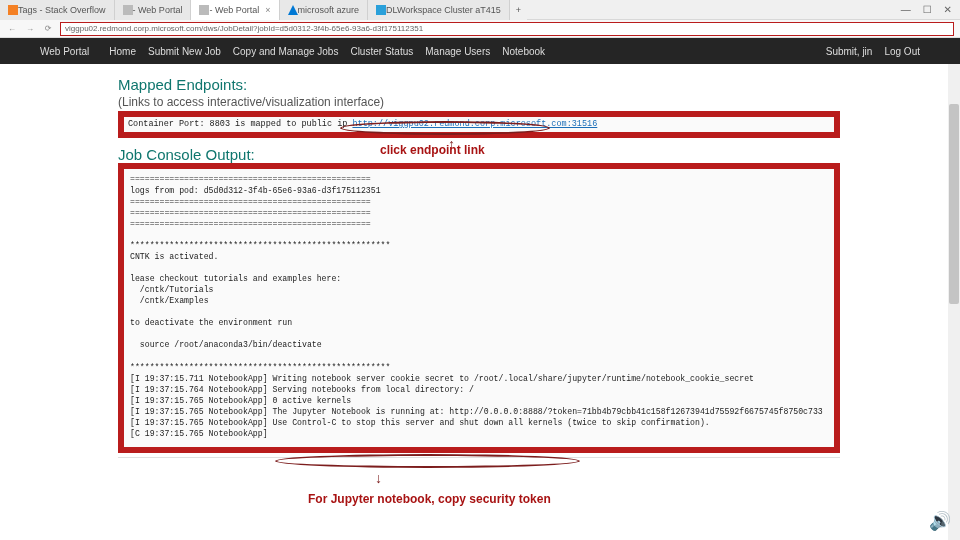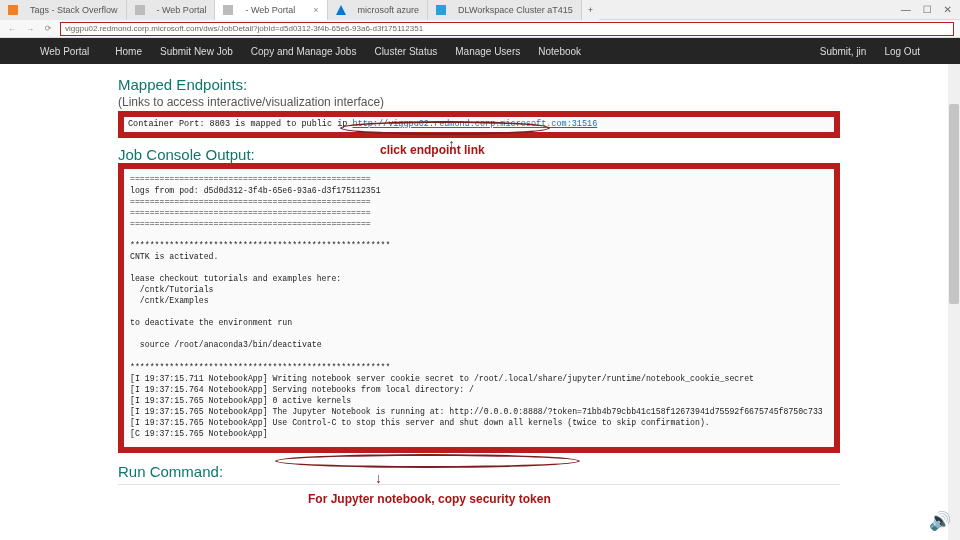--- a/index.html
+++ b/index.html
@@ -1,26 +1,26 @@
 <!DOCTYPE html>
 <html><head>
 <meta charset="utf-8">
 <style>
   * { box-sizing: border-box; margin: 0; padding: 0; }
   html, body { width: 960px; height: 540px; font-family: "Segoe UI", Arial, sans-serif; background: #fff; overflow: hidden; }
   
   .chrome { height: 20px; background: #f0f0f0; display: flex; align-items: center; font-size: 9px; color: #555; border-bottom: 1px solid #d8d8d8; }
-  .tab { display: flex; align-items: center; height: 20px; padding: 0 8px; border-right: 1px solid #d0d0d0; gap: 12px; background: #e8e8e8; white-space: nowrap; }
+  .tab { display: flex; align-items: center; height: 20px; padding: 0 8px; border-right: 1px solid #d0d0d0; gap: 0; background: #e8e8e8; white-space: nowrap; }
   .tab.active { background: #fff; }
   .chrome .win { margin-left: auto; display: flex; gap: 12px; padding-right: 8px; font-size: 10px; color: #666; }
   .addr { height: 18px; background: #f7f7f7; border-bottom: 1px solid #ddd; display: flex; align-items: center; font-size: 8px; color: #777; padding: 0 6px; gap: 6px; }
   .addr .navbtn { width: 12px; text-align: center; color: #888; }
   .addr input { flex: 1; border: 1px solid #b91c1c; height: 14px; font-size: 8px; padding: 0 4px; color: #666; }
   
-  .portalnav { height: 26px; background: #252525; display: flex; align-items: center; gap: 18px; padding: 0 40px; font-size: 10px; color: #ddd; }
+  .portalnav { height: 26px; background: #252525; display: flex; align-items: center; gap: 12px; padding: 0 40px; font-size: 10px; color: #ddd; }
   .portalnav .brand { font-weight: 400; margin-right: 8px; }
   .portalnav .spacer { flex: 1; }
   .portalnav span { cursor: pointer; }
   
   .content { padding: 8px 120px 0 118px; position: relative; }
   h2 { font-size: 15px; font-weight: 400; color: #0f766e; margin-top: 4px; }
   .subt { font-size: 12px; color: #555; margin: 2px 0 2px 0; }
   .codebox { border: 6px solid #b91c1c; background: #fafafa; font-family: "Courier New", monospace; font-size: 8.5px; line-height: 1.35; color: #222; padding: 2px 4px; white-space: pre; overflow: hidden; }
   .codebox.small { min-height: 14px; }
   .codebox a { color: #1a6eb8; text-decoration: underline; }
@@ -133,21 +133,20 @@
 [I 19:37:15.764 NotebookApp] Serving notebooks from local directory: /
 [I 19:37:15.765 NotebookApp] 0 active kernels
 [I 19:37:15.765 NotebookApp] The Jupyter Notebook is running at: http://0.0.0.0:8888/?token=71bb4b79cbb41c158f12673941d75592f6675745f8750c733
 [I 19:37:15.765 NotebookApp] Use Control-C to stop this server and shut down all kernels (twice to skip confirmation).
 [C 19:37:15.765 NotebookApp]
 
     Copy/paste this URL into your browser when you connect for the first time,
     to login with a token:
         http://0.0.0.0:8888/?token=71bb4b79cbb41c158f12673941d75592f6675745f8750c733</div>
 
-  <h2 style="margin-top:10px">Run Command:</h2>
   <div class="rundiv"></div>
 </div>
 
 <div class="oval" style="left:340px; top:121px; width:210px; height:14px;"></div>
 <div class="arrow" style="left:448px; top:136px;">↑</div>
 <div class="annot" style="left:380px; top:143px;">click endpoint link</div>
 
 <div class="oval" style="left:275px; top:454px; width:305px; height:14px;"></div>
 <div class="arrow" style="left:375px; top:470px;">↓</div>
 <div class="annot" style="left:308px; top:492px;">For Jupyter notebook, copy security token</div>

